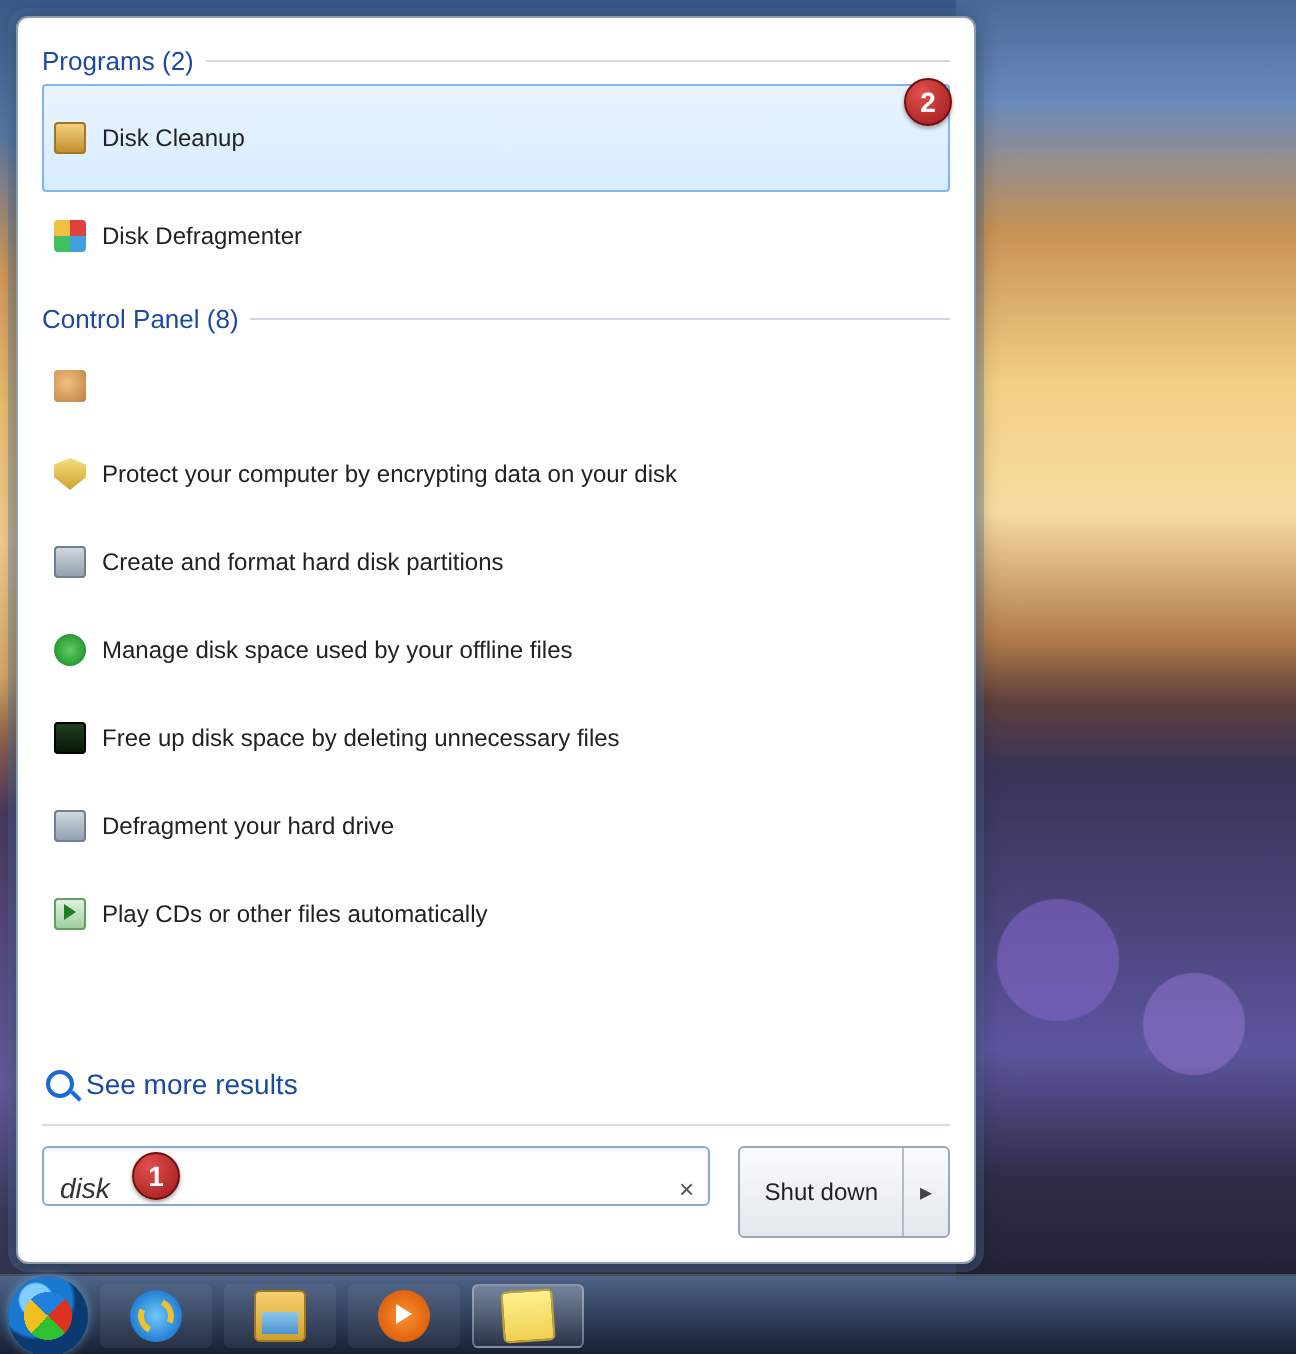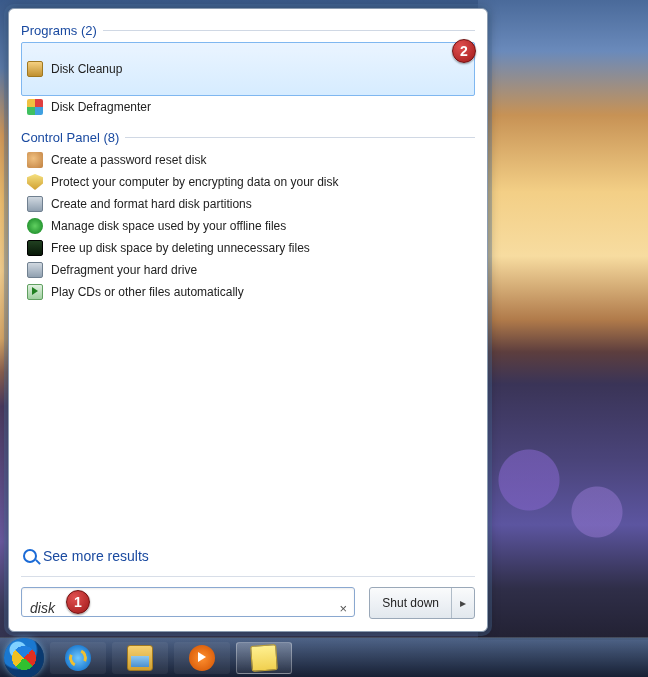--- a/index.html
+++ b/index.html
@@ -38,21 +38,21 @@
     display: flex; align-items: center; gap: 6px;
     color: #1a4aa0; font-size: 13px;
     margin-top: 4px;
   }
   .section-header .line {
     flex: 1; height: 1px; background: #d0d8e4;
   }
   .results { margin: 4px 0 8px 0; }
   .item {
     display: flex; align-items: center; gap: 8px;
-    padding: 3px 6px; border-radius: 2px;
+    padding: 14px 6px; border-radius: 2px;
     color: #222;
     position: relative;
   }
   .item.selected {
     background: linear-gradient(to bottom, #eaf4ff, #d6ecff);
     border: 1px solid #7fb7f0;
     padding: 18px 5px;
   }
   .item .icon {
     width: 16px; height: 16px; flex: 0 0 16px;
@@ -84,21 +84,21 @@
   }
   .search-box input {
     border: none; outline: none; flex: 1;
     padding: 0 8px; font-size: 14px; font-style: italic; color: #333;
     font-family: inherit; background: transparent;
   }
   .search-box .clear {
     width: 22px; text-align: center; color: #555; font-size: 13px; cursor: pointer;
   }
   .shutdown {
-    display: flex; height: 32px; border: 1px solid #9aa8b8; border-radius: 3px;
+    display: flex; height: 46px; border: 1px solid #9aa8b8; border-radius: 3px;
     overflow: hidden;
     background: linear-gradient(to bottom, #fafbfc, #e2e8ee);
   }
   .shutdown .main {
     padding: 0 12px; display: flex; align-items: center; color: #222;
     border-right: 1px solid #b0bcc8;
   }
   .shutdown .arrow {
     width: 22px; display: flex; align-items: center; justify-content: center; color: #444;
   }
@@ -168,21 +168,20 @@
   </div>
 
   <div class="section-header">
     <span><span>Control Panel</span> (<span>8</span>)</span>
     <span class="line"></span>
   </div>
 
   <div class="results">
     <div class="item">
       <span class="icon" style="background:radial-gradient(circle at 40% 40%,#f0c080,#c08040)"></span>
-      <span>Create a password reset disk</span>
     </div>
     <div class="item">
       <span class="icon" style="background:linear-gradient(#f5e080,#d0a030);clip-path:polygon(50% 0,100% 20%,100% 60%,50% 100%,0 60%,0 20%)"></span>
       <span>Protect your computer by encrypting data on your disk</span>
     </div>
     <div class="item">
       <span class="icon" style="background:linear-gradient(#d0d8e0,#90a0b0);border:1px solid #708090"></span>
       <span>Create and format hard disk partitions</span>
     </div>
     <div class="item">

